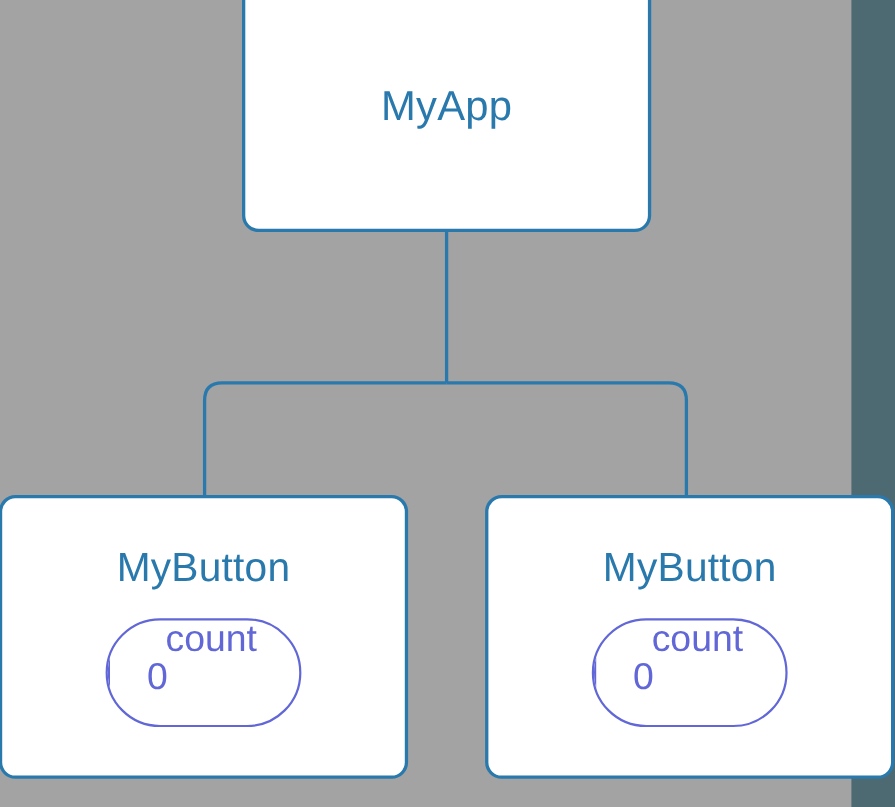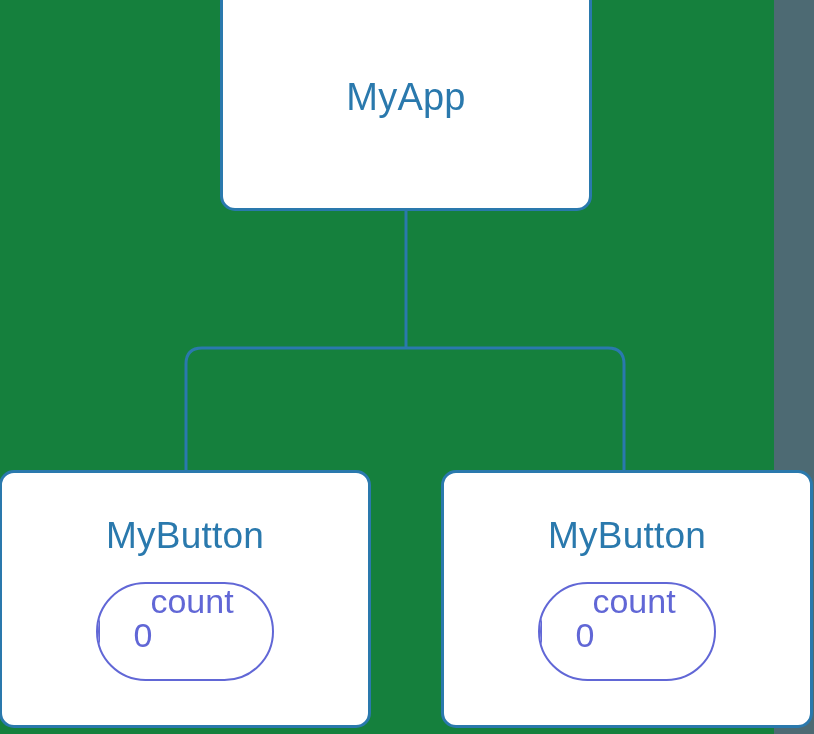--- a/index.html
+++ b/index.html
@@ -12,21 +12,21 @@
     height: 734px;
     overflow: hidden;
     background: #4d6a73;
     font-family: "Liberation Sans", "DejaVu Sans", sans-serif;
   }
 
   #stage {
     position: relative;
     width: 774px;
     height: 734px;
-    background: #15803d;
+    background: #a3a3a3;
   }
 
   
   #edges {
     position: absolute;
     left: 0;
     top: 0;
     width: 814px;
     height: 734px;
     z-index: 1;
@@ -47,21 +47,21 @@
 
   .node-root {
     left: 220px;
     top: -18px;
     width: 372px;
     height: 229px;
     justify-content: center;
   }
 
   .node-child {
-    top: 470px;
+    top: 450px;
     width: 372px;
     height: 258px;
     justify-content: flex-start;
   }
 
   .node-child-left  { left: -1px; }
   .node-child-right { left: 441px; }
 
   .node-title {
     color: #2a79ad;

